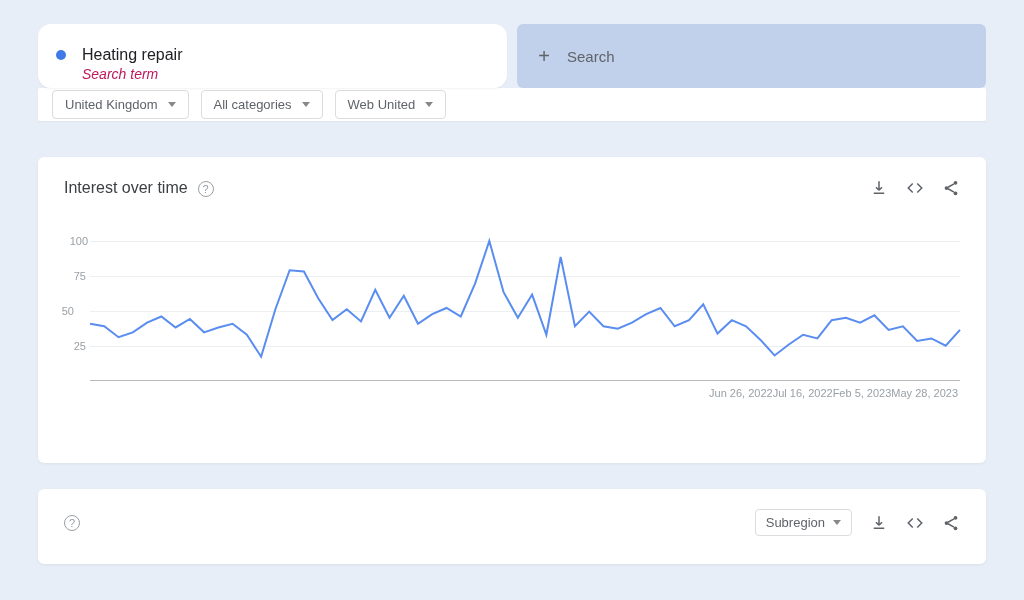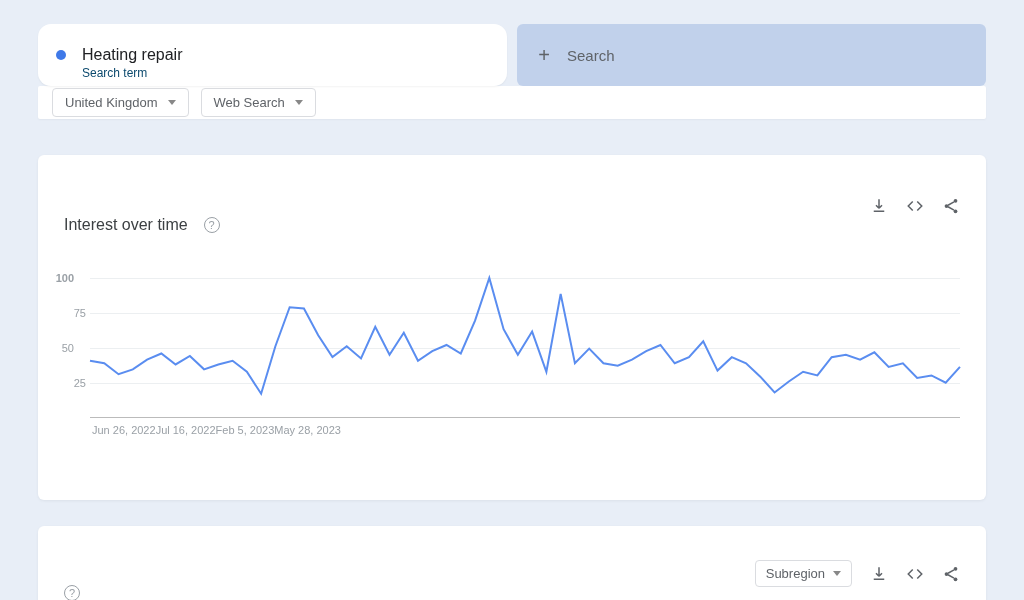--- a/index.html
+++ b/index.html
@@ -30,21 +30,21 @@
     box-shadow: 0 1px 2px rgba(0,0,0,0.05);
   }
   .dot {
     width: 10px; height: 10px; border-radius: 50%;
     background: #3f79e8;
     margin-top: 4px;
     flex-shrink: 0;
   }
   .term-block { display:flex; flex-direction:column; gap:2px;}
   .term-title { font-size: 16px; color: #202124; }
-  .term-sub { font-size: 12px; color: #0c4a6e; }
+  .term-sub { font-size: 14px; color: #be185d; font-style: italic; }
   .compare-card {
     background: #c1d1eb;
     border-radius: 6px;
     flex: 1;
     display: flex;
     align-items: center;
     gap: 14px;
     padding: 0 18px;
     color: #5f6368;
     font-size: 15px;
@@ -91,23 +91,22 @@
   }
   .panel-head {
     display:flex;
     align-items:center;
     justify-content:space-between;
   }
   .panel-title {
     font-size: 16px;
     color:#3c4043;
     display:flex;
-    align-items:center;
-    gap:16px;
-    margin-top:39px;
+    align-items:flex-end;
+    gap:10px;
   }
   .help-icon {
     width:16px;height:16px;border:1.5px solid #9aa0a6;border-radius:50%;
     display:flex;align-items:center;justify-content:center;
     font-size:11px;color:#9aa0a6;
   }
   .panel-actions { display:flex; gap:18px; align-items:center; }
   .act { width:18px;height:18px; color:#5f6368; cursor:pointer; display:flex;align-items:center;justify-content:center;}
   .chart-wrap {
     position: relative;
@@ -126,21 +125,21 @@
     position:relative;
     height: 140px;
     border-bottom: 1px solid #bbb;
   }
   .grid-line {
     position:absolute; left:0; right:0;
     border-top:1px solid #eceff1;
   }
   svg.line { position:absolute; inset:0; overflow:visible; }
   .xlabels {
-    display:flex; justify-content:flex-start;
+    display:flex; justify-content:flex-end;
     font-size:11px; color:#9aa0a6;
     margin-top:6px;
     padding: 0 2px;
   }
   .panel2 {
     background:#fff;
     border-radius:6px;
     margin-top: 26px;
     padding: 20px 26px 28px 26px;
     box-shadow: 0 1px 3px rgba(0,0,0,0.06);
@@ -172,21 +171,25 @@
       <div>Search</div>
     </div>
   </div>
 
   <div class="filter-bar">
     <div class="filter-pill">
       <span>United Kingdom</span>
       <span class="caret"></span>
     </div>
     <div class="filter-pill">
-      <span>Web Search</span>
+      <span>All categories</span>
+      <span class="caret"></span>
+    </div>
+    <div class="filter-pill">
+      <span>Web United</span>
       <span class="caret"></span>
     </div>
   </div>
 
   <div class="panel">
     <div class="panel-head">
       <div class="panel-title">
         <span>Interest over time</span>
         <span class="help-icon">?</span>
       </div>
@@ -207,21 +210,21 @@
               <circle cx="6" cy="12" r="2.5"></circle>
               <circle cx="18" cy="19" r="2.5"></circle>
               <path d="M8 11l8-4.5M8 13l8 4.5" stroke="#5f6368" stroke-width="2"></path>
             </svg>
         </div>
       </div>
     </div>
 
     <div class="chart-wrap">
       <div class="ylabels" id="ylabels">
-          <span style="position: absolute; right: 16px; top: 0px; font-weight: bold;">100</span>
+          <span style="position: absolute; right: 2px; top: 0px;">100</span>
           <span style="position: absolute; right: 4px; top: 35px;">75</span>
           <span style="position: absolute; right: 16px; top: 70px;">50</span>
           <span style="position: absolute; right: 4px; top: 105px;">25</span>
         </div>
       <div class="plot" id="plot">
         <div class="grid-line" style="top: 0px;"></div>
           <div class="grid-line" style="top: 35px;"></div>
           <div class="grid-line" style="top: 70px;"></div>
           <div class="grid-line" style="top: 105px;"></div>
           <svg class="line" id="linesvg" preserveAspectRatio="none" viewBox="0 0 1000 140">

